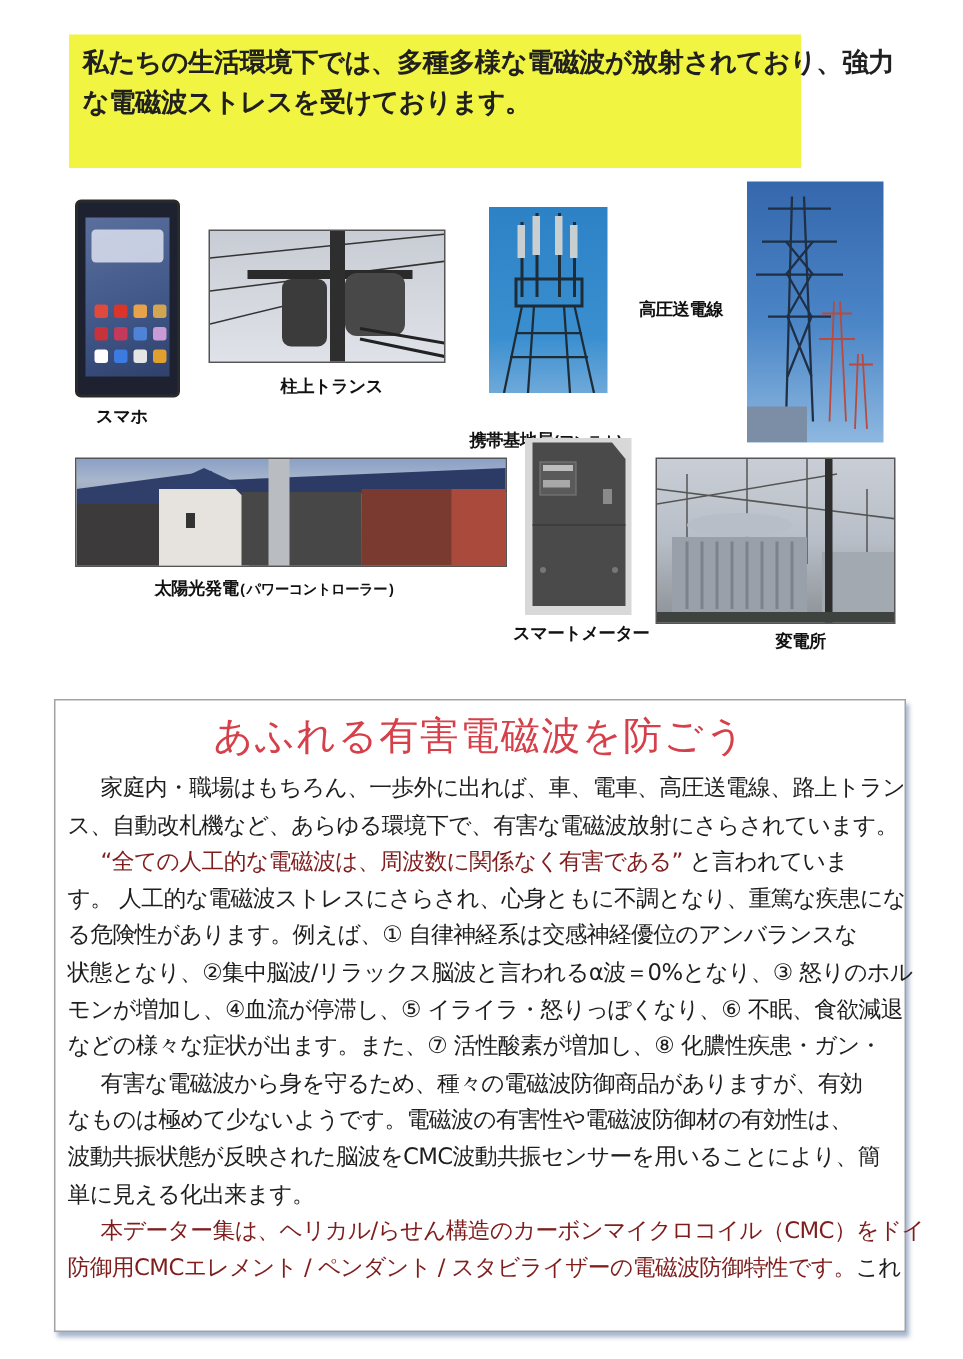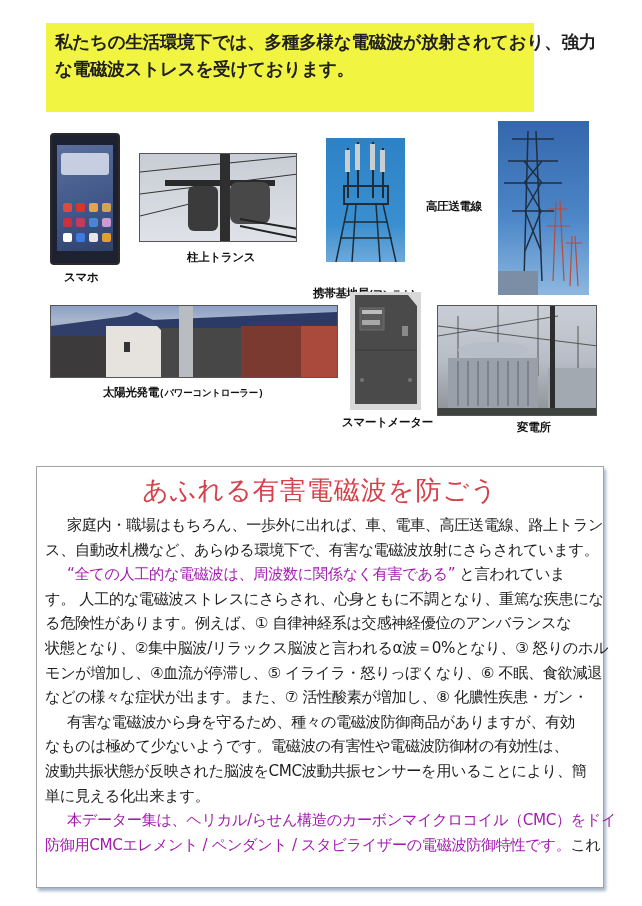--- a/index.html
+++ b/index.html
@@ -48,21 +48,21 @@
   }
   .box-title {
     position: absolute; left: 0; right: 0; top: 6px; text-align: center;
     font-size: 26px; color: #d6404a; letter-spacing: 1px; font-weight: normal;
   }
   .body-text {
     position: absolute; left: 8px; top: 46px; width: 556px;
     font-size: 15.2px; line-height: 24.6px; color: #1e1e1e; letter-spacing: -0.4px;
   }
   .body-text .ln { height: 24.6px; white-space: nowrap; }
-  .red { color: #a21caf; }
+  .red { color: #7f1d1d; }
   .indent { padding-left: 22px; }
 </style>
 </head>
 <body>
 
 <div class="banner">
   <div>私たちの生活環境下では、多種多様な電磁波が放射されており、強力</div>
   <div>な電磁波ストレスを受けております。</div>
 </div>
 

